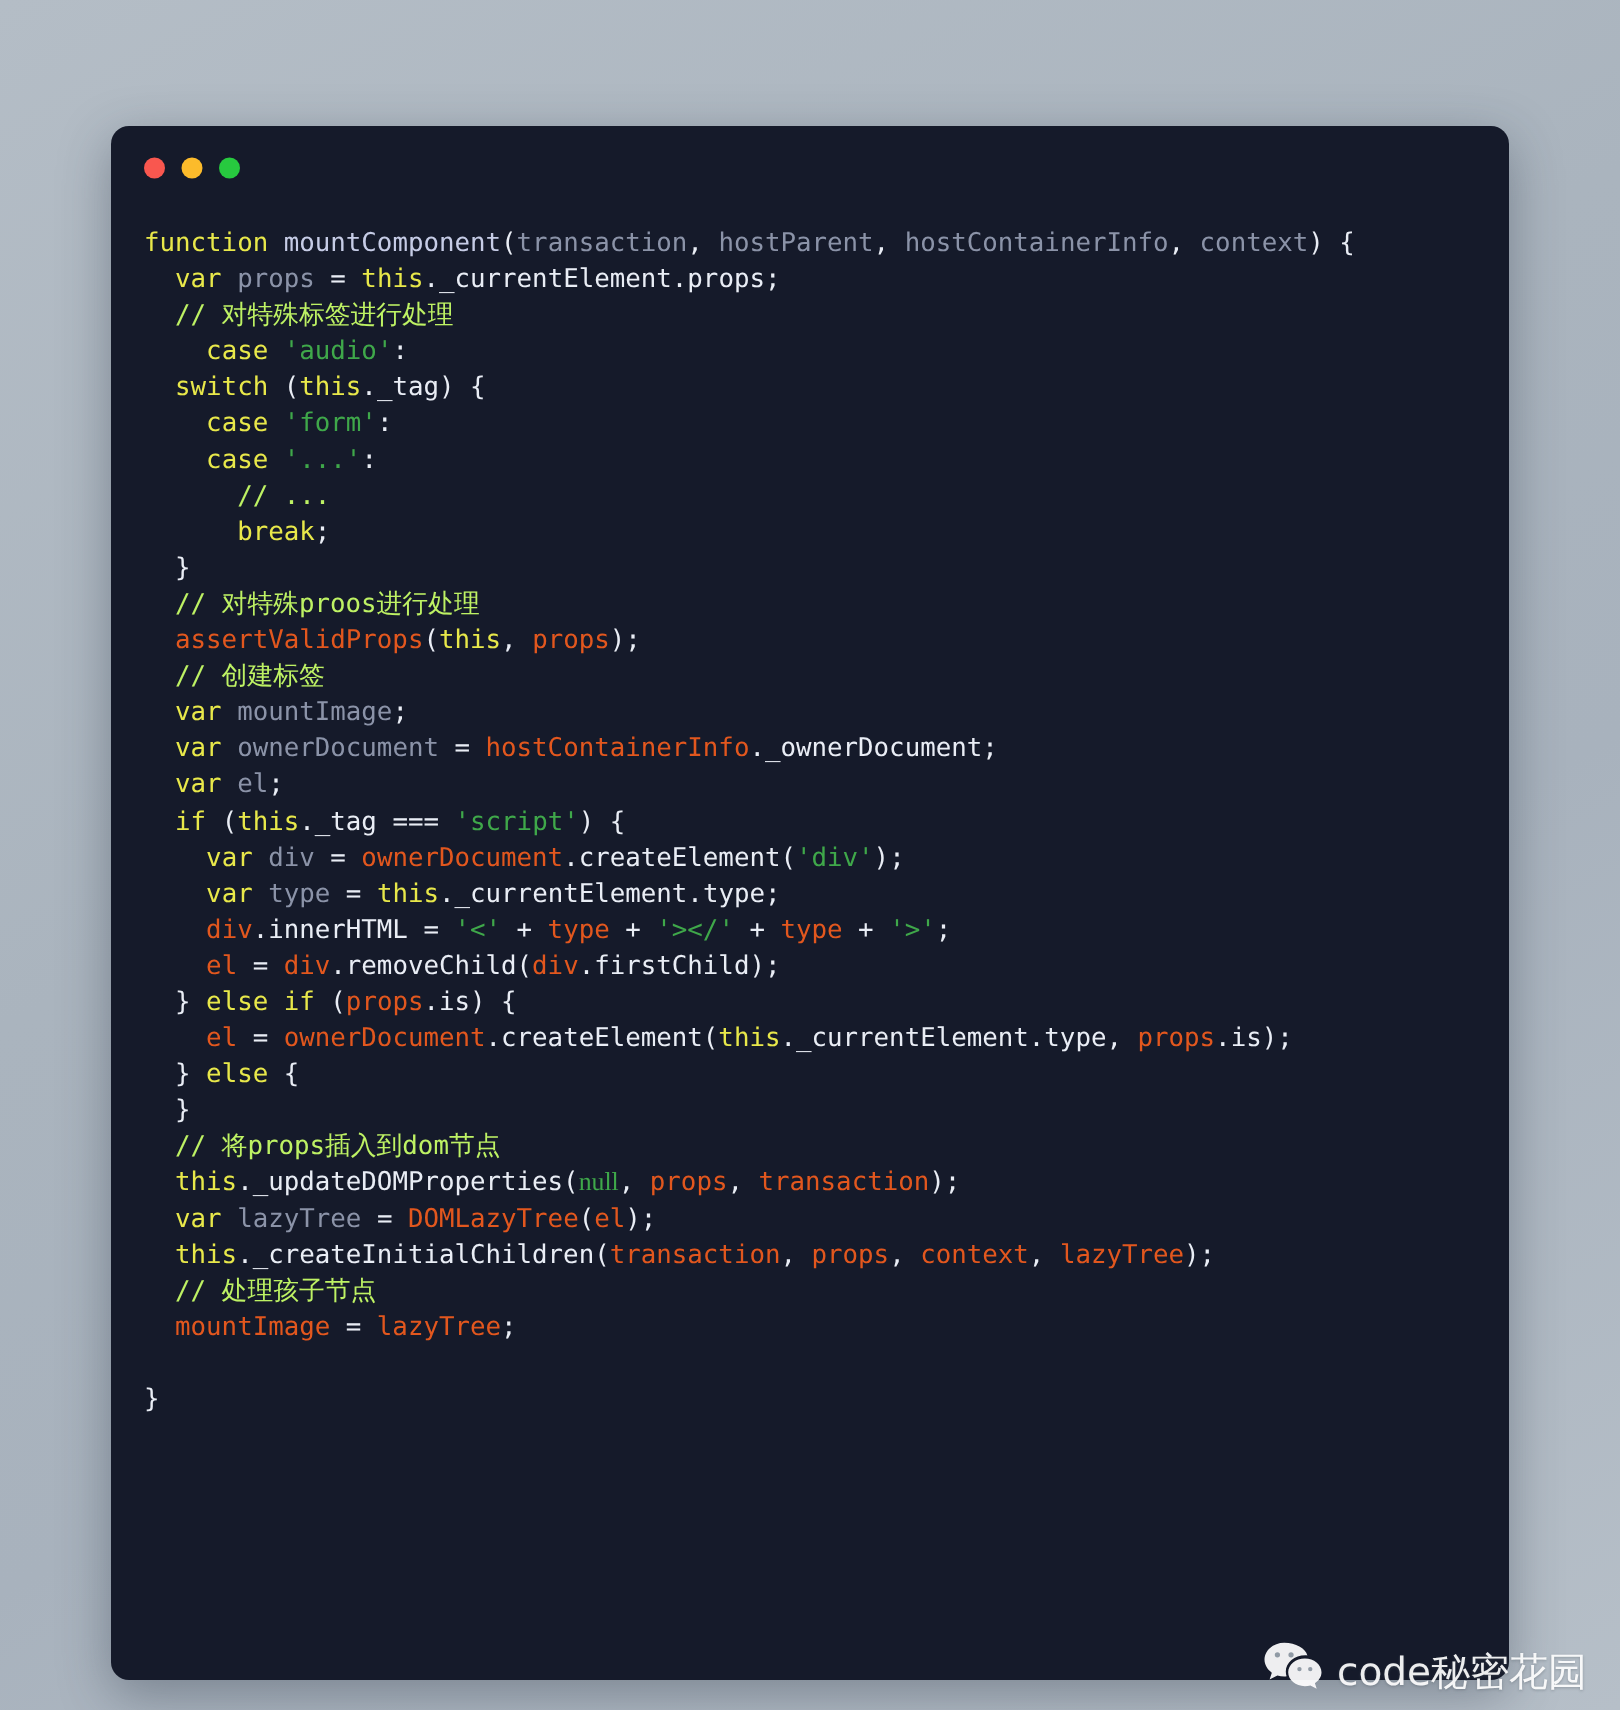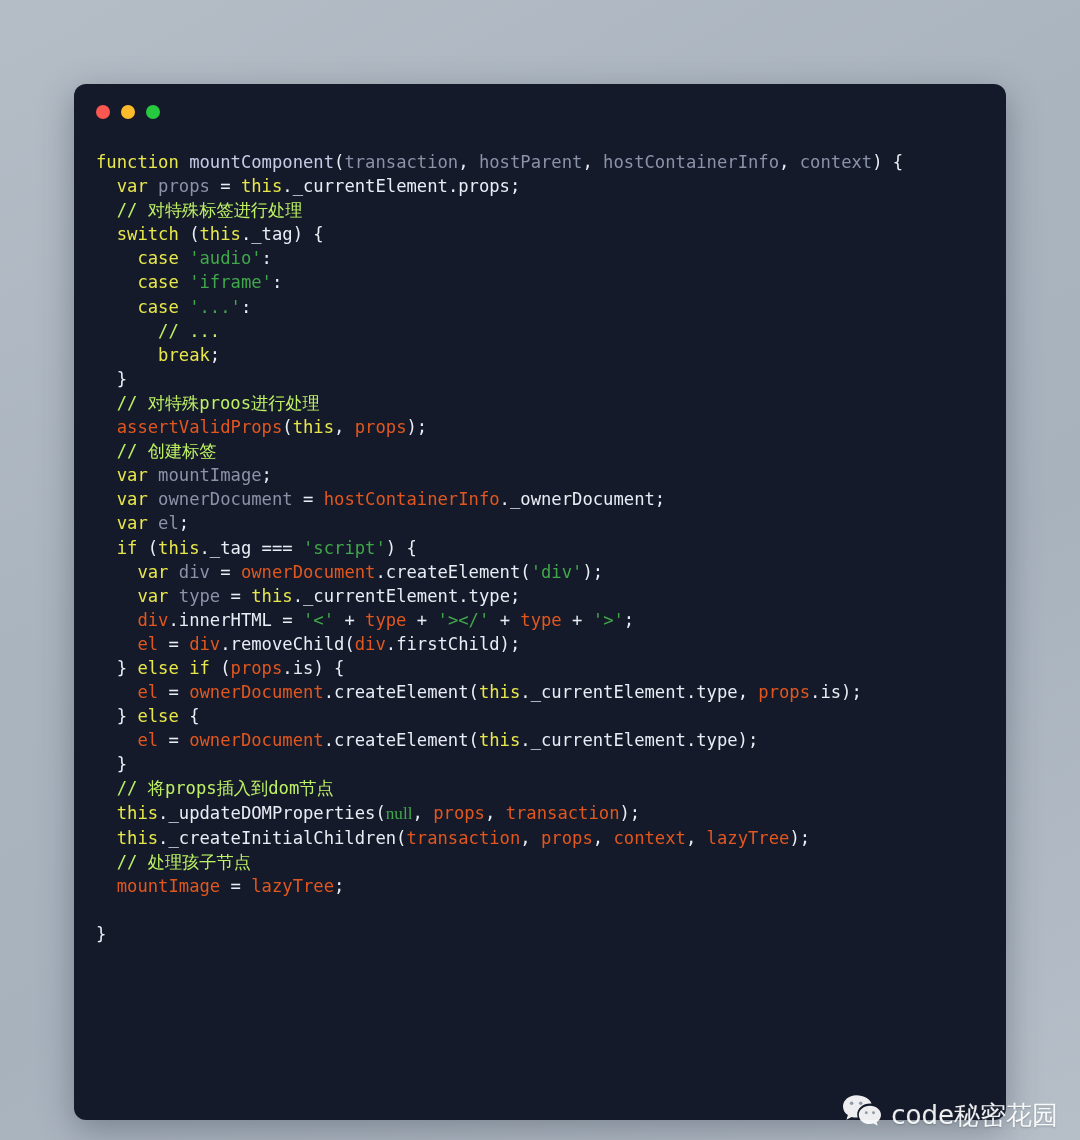--- a/index.html
+++ b/index.html
@@ -98,45 +98,45 @@
   <div id="titlebar">
     <span class="dot close" title="Close" style="background: rgb(249, 87, 79);"></span>
     <span class="dot minimize" title="Minimize" style="background: rgb(252, 187, 43);"></span>
     <span class="dot zoom" title="Zoom" style="background: rgb(39, 201, 63);"></span>
   </div>
 
   <div id="code-body">
     <pre id="code"><span class="ln"><span class="kw">function</span><span class="punc"> </span><span class="fn">mountComponent</span><span class="punc">(</span><span class="par">transaction</span><span class="punc">, </span><span class="par">hostParent</span><span class="punc">, </span><span class="par">hostContainerInfo</span><span class="punc">, </span><span class="par">context</span><span class="punc">) {</span>
 </span><span class="ln"><span class="punc">  </span><span class="kw">var</span><span class="punc"> </span><span class="par">props</span><span class="punc"> = </span><span class="kw">this</span><span class="prop">._currentElement.props;</span>
 </span><span class="ln"><span class="cmt">  // 对特殊标签进行处理</span>
+</span><span class="ln"><span class="punc">    </span><span class="kw">case</span><span class="punc"> </span><span class="str">'audio'</span><span class="punc">:</span>
 </span><span class="ln"><span class="punc">  </span><span class="kw">switch</span><span class="punc"> (</span><span class="kw">this</span><span class="prop">._tag</span><span class="punc">) {</span>
-</span><span class="ln"><span class="punc">    </span><span class="kw">case</span><span class="punc"> </span><span class="str">'audio'</span><span class="punc">:</span>
-</span><span class="ln"><span class="punc">    </span><span class="kw">case</span><span class="punc"> </span><span class="str">'iframe'</span><span class="punc">:</span>
+</span><span class="ln"><span class="punc">    </span><span class="kw">case</span><span class="punc"> </span><span class="str">'form'</span><span class="punc">:</span>
 </span><span class="ln"><span class="punc">    </span><span class="kw">case</span><span class="punc"> </span><span class="str">'...'</span><span class="punc">:</span>
 </span><span class="ln"><span class="cmt">      // ...</span>
 </span><span class="ln"><span class="punc">      </span><span class="kw">break</span><span class="punc">;</span>
 </span><span class="ln"><span class="punc">  }</span>
 </span><span class="ln"><span class="cmt">  // 对特殊proos进行处理</span>
 </span><span class="ln"><span class="punc">  </span><span class="id">assertValidProps</span><span class="punc">(</span><span class="kw">this</span><span class="punc">, </span><span class="id">props</span><span class="punc">);</span>
 </span><span class="ln"><span class="cmt">  // 创建标签</span>
 </span><span class="ln"><span class="punc">  </span><span class="kw">var</span><span class="punc"> </span><span class="par">mountImage</span><span class="punc">;</span>
 </span><span class="ln"><span class="punc">  </span><span class="kw">var</span><span class="punc"> </span><span class="par">ownerDocument</span><span class="punc"> = </span><span class="id">hostContainerInfo</span><span class="prop">._ownerDocument;</span>
 </span><span class="ln"><span class="punc">  </span><span class="kw">var</span><span class="punc"> </span><span class="par">el</span><span class="punc">;</span>
 </span><span class="ln"><span class="punc">  </span><span class="kw">if</span><span class="punc"> (</span><span class="kw">this</span><span class="prop">._tag</span><span class="punc"> === </span><span class="str">'script'</span><span class="punc">) {</span>
 </span><span class="ln"><span class="punc">    </span><span class="kw">var</span><span class="punc"> </span><span class="par">div</span><span class="punc"> = </span><span class="id">ownerDocument</span><span class="prop">.createElement(</span><span class="str">'div'</span><span class="punc">);</span>
 </span><span class="ln"><span class="punc">    </span><span class="kw">var</span><span class="punc"> </span><span class="par">type</span><span class="punc"> = </span><span class="kw">this</span><span class="prop">._currentElement.type;</span>
 </span><span class="ln"><span class="punc">    </span><span class="id">div</span><span class="prop">.innerHTML = </span><span class="str">'&lt;'</span><span class="punc"> + </span><span class="id">type</span><span class="punc"> + </span><span class="str">'&gt;&lt;/'</span><span class="punc"> + </span><span class="id">type</span><span class="punc"> + </span><span class="str">'&gt;'</span><span class="punc">;</span>
 </span><span class="ln"><span class="punc">    </span><span class="id">el</span><span class="punc"> = </span><span class="id">div</span><span class="prop">.removeChild(</span><span class="id">div</span><span class="prop">.firstChild);</span>
 </span><span class="ln"><span class="punc">  } </span><span class="kw">else</span><span class="punc"> </span><span class="kw">if</span><span class="punc"> (</span><span class="id">props</span><span class="prop">.is</span><span class="punc">) {</span>
 </span><span class="ln"><span class="punc">    </span><span class="id">el</span><span class="punc"> = </span><span class="id">ownerDocument</span><span class="prop">.createElement(</span><span class="kw">this</span><span class="prop">._currentElement.type</span><span class="punc">, </span><span class="id">props</span><span class="prop">.is);</span>
 </span><span class="ln"><span class="punc">  } </span><span class="kw">else</span><span class="punc"> {</span>
-</span><span class="ln"><span class="punc">    </span><span class="id">el</span><span class="punc"> = </span><span class="id">ownerDocument</span><span class="prop">.createElement(</span><span class="kw">this</span><span class="prop">._currentElement.type);</span>
 </span><span class="ln"><span class="punc">  }</span>
 </span><span class="ln"><span class="cmt">  // 将props插入到dom节点</span>
 </span><span class="ln"><span class="punc">  </span><span class="kw">this</span><span class="prop">._updateDOMProperties(</span><span class="cn">null</span><span class="punc">, </span><span class="id">props</span><span class="punc">, </span><span class="id">transaction</span><span class="punc">);</span>
+</span><span class="ln"><span class="punc">  </span><span class="kw">var</span><span class="punc"> </span><span class="par">lazyTree</span><span class="punc"> = </span><span class="id">DOMLazyTree</span><span class="punc">(</span><span class="id">el</span><span class="punc">);</span>
 </span><span class="ln"><span class="punc">  </span><span class="kw">this</span><span class="prop">._createInitialChildren(</span><span class="id">transaction</span><span class="punc">, </span><span class="id">props</span><span class="punc">, </span><span class="id">context</span><span class="punc">, </span><span class="id">lazyTree</span><span class="punc">);</span>
 </span><span class="ln"><span class="cmt">  // 处理孩子节点</span>
 </span><span class="ln"><span class="punc">  </span><span class="id">mountImage</span><span class="punc"> = </span><span class="id">lazyTree</span><span class="punc">;</span>
 </span><span class="ln">
 </span><span class="ln"><span class="punc">}</span>
 </span></pre>
   </div>
 
 </div>
 

